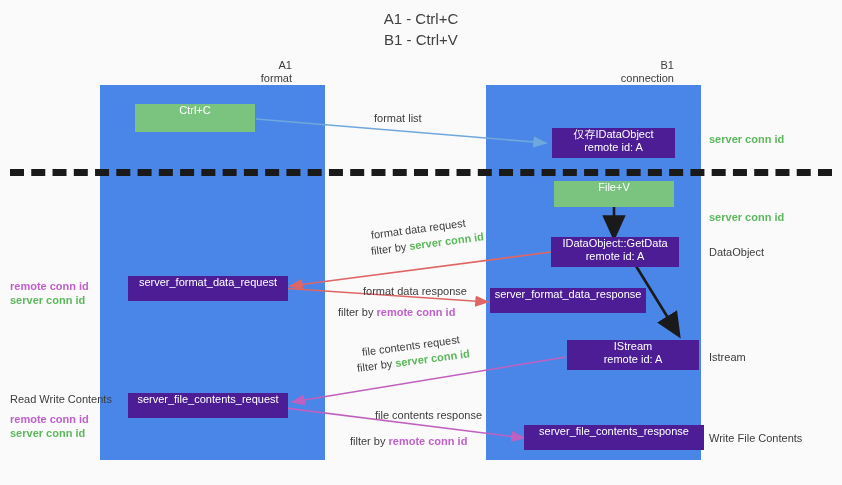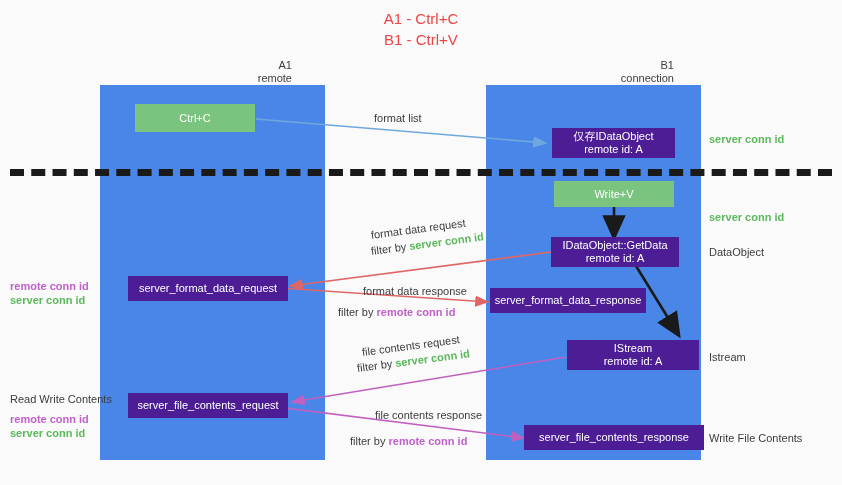--- a/index.html
+++ b/index.html
@@ -17,21 +17,21 @@
   }
 
   
   #title {
     position: absolute;
     top: 8px;
     left: 0;
     width: 842px;
     text-align: center;
     font-size: 15px;
-    color: #ef4444;
+    color: #404040;
     line-height: 21px;
   }
   #title div { white-space: pre; }
 
   
   .col-head {
     position: absolute;
     text-align: right;
     font-size: 11px;
     color: #3c3c3c;
@@ -51,21 +51,20 @@
   #lane-a { left: 100px; width: 225px; }
   #lane-b { left: 486px; width: 215px; }
 
   
   .box {
     position: absolute;
     box-sizing: border-box;
     display: flex;
     flex-direction: column;
     align-items: center;
-    justify-content: center;
     color: #ffffff;
     font-size: 11px;
     line-height: 13px;
     text-align: center;
     white-space: nowrap;
   }
   .box.green  { background: #7ac47f; }
   .box.orange { background: #4c1d95; }
   .box .sub { font-size: 11px; line-height: 13px; }
 
@@ -119,21 +118,21 @@
 
 <div id="canvas">
 
   <div id="title">
     <div>A1 - Ctrl+C</div>
     <div>B1 - Ctrl+V</div>
   </div>
 
   <div class="col-head" style="left:132px; top:59px;">
     <span class="l1">A1</span>
-    <span class="l2">remote</span>
+    <span class="l2">format</span>
   </div>
   <div class="col-head" style="left:514px; top:59px;">
     <span class="l1">B1</span>
     <span class="l2">connection</span>
   </div>
 
   <div class="lane" id="lane-a"></div>
   <div class="lane" id="lane-b"></div>
 
   <svg id="edges" viewBox="0 0 842 485">
@@ -170,21 +169,21 @@
   <div class="box green" style="left:135px; top:104px; width:120px; height:28px;">
     <span>Ctrl+C</span>
   </div>
 
   <div class="box orange" style="left:552px; top:128px; width:123px; height:30px;">
     <span>仅存IDataObject</span>
     <span class="sub">remote id: A</span>
   </div>
 
   <div class="box green" style="left:554px; top:181px; width:120px; height:26px;">
-    <span>Write+V</span>
+    <span>File+V</span>
   </div>
 
   <div class="box orange" style="left:551px; top:237px; width:128px; height:30px;">
     <span>IDataObject::GetData</span>
     <span class="sub">remote id: A</span>
   </div>
 
   <div class="box orange" style="left:128px; top:276px; width:160px; height:25px;">
     <span>server_format_data_request</span>
   </div>

